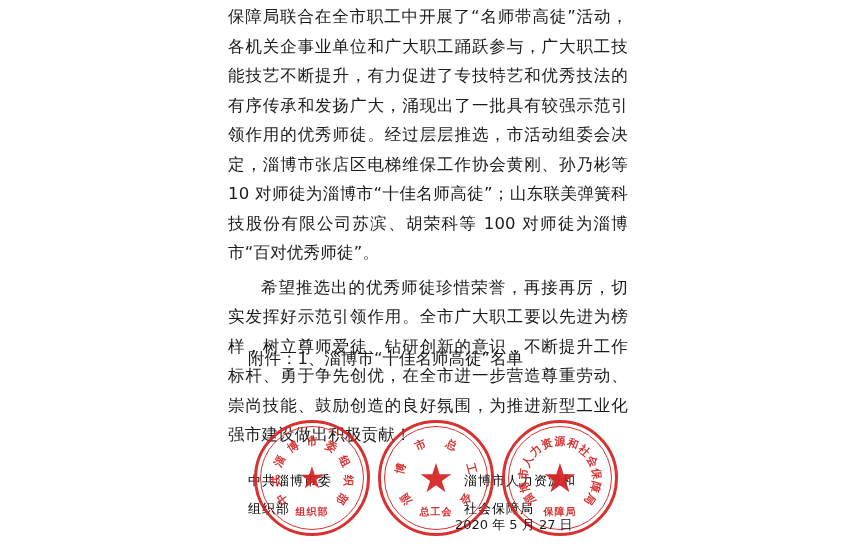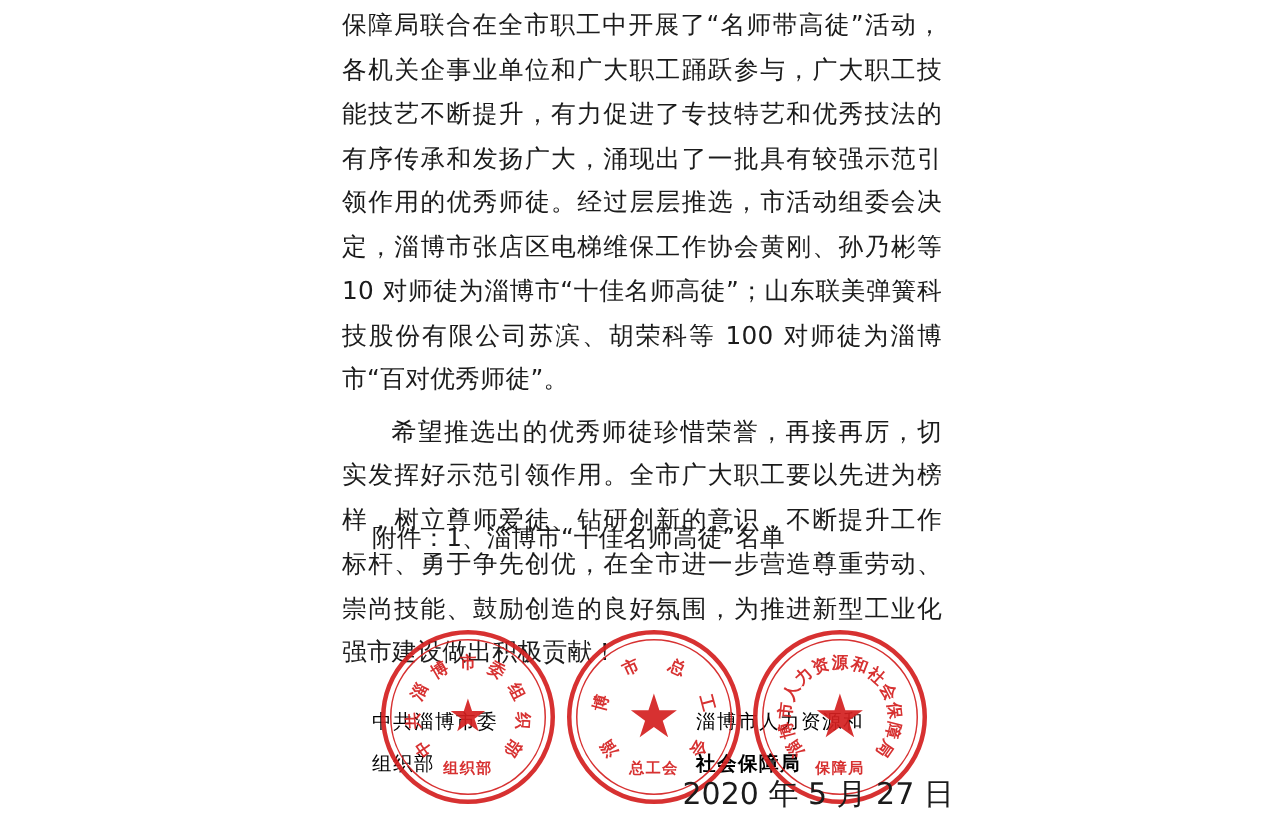--- a/index.html
+++ b/index.html
@@ -68,27 +68,27 @@
   .sign-text {
     position: absolute;
     font-size: 13px;
     color: #000000;
     white-space: nowrap;
     letter-spacing: 1px;
   }
   .sign-text.l1 { left: 2px;   top: 52px; }
   .sign-text.l2 { left: 2px;   top: 80px; }
   .sign-text.l3 { left: 218px; top: 52px; }
-  .sign-text.l4 { left: 218px; top: 80px; font-weight: bold; }
+  .sign-text.l4 { left: 218px; top: 80px; }
 
   .date-line {
     position: absolute;
     left: 455px;
     top: 516px;
-    font-size: 20px;
+    font-size: 13px;
     color: #1b1b1b;
     white-space: nowrap;
   }
 
   .seal {
     position: absolute;
     border-radius: 50%;
     border: 3px solid #d42020;
     box-sizing: border-box;
     opacity: 0.92;

